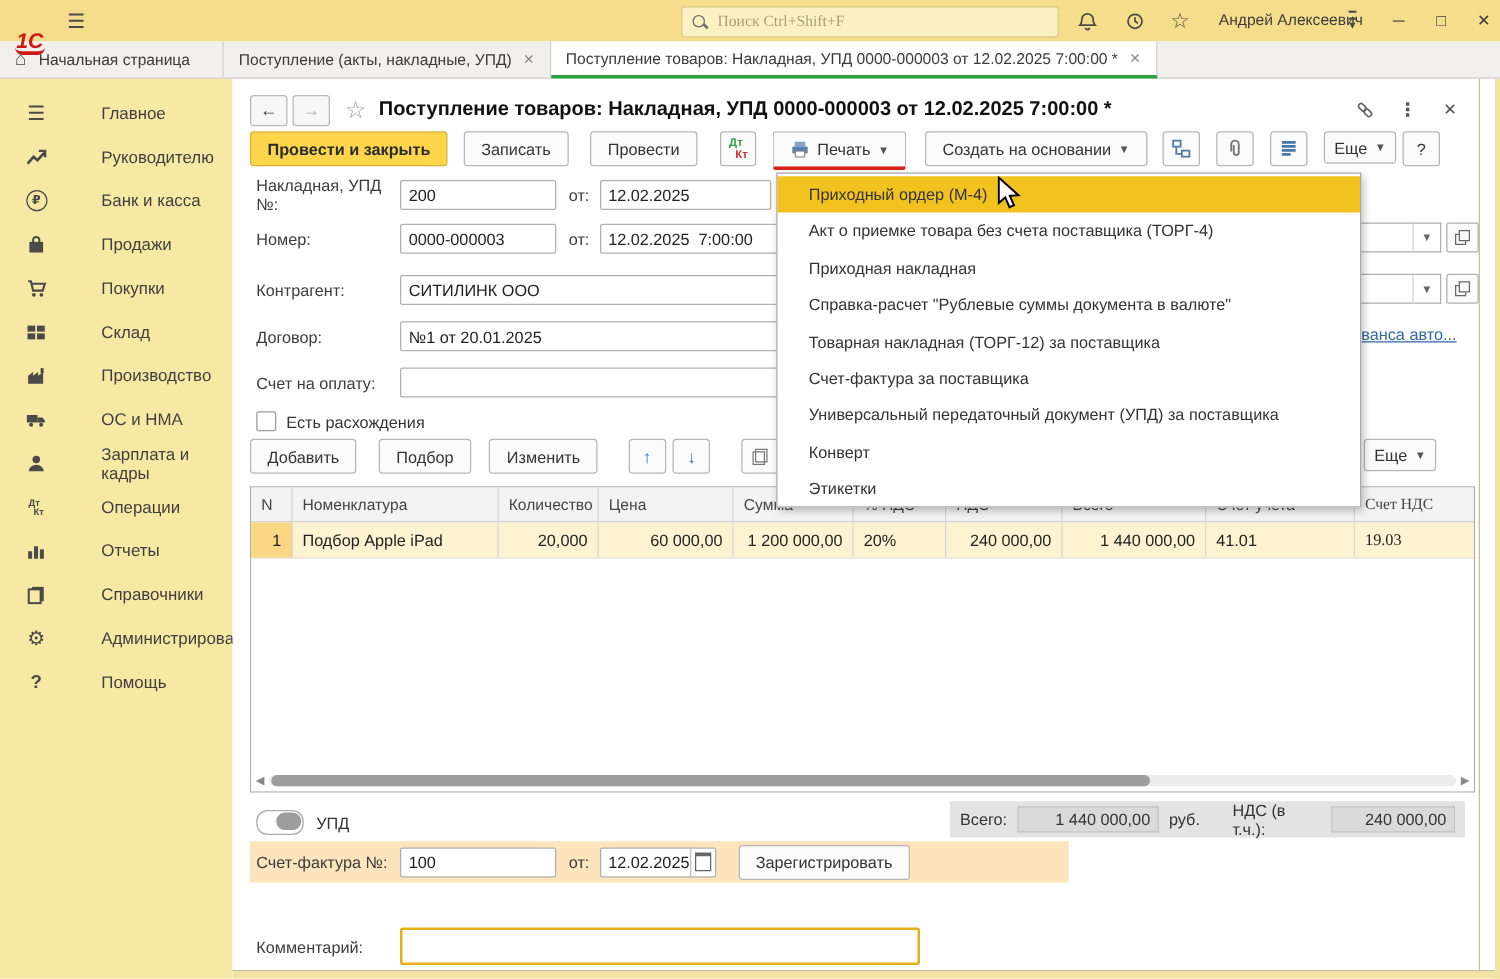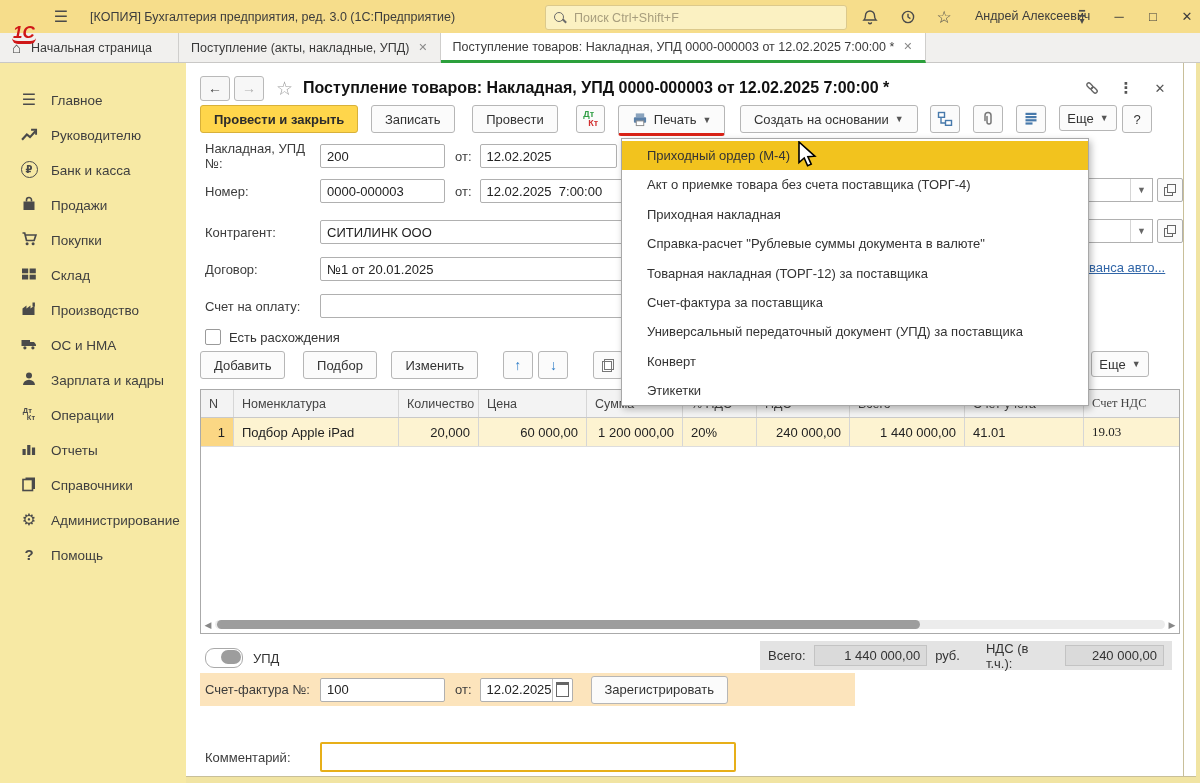--- a/index.html
+++ b/index.html
@@ -5,21 +5,21 @@
   html,body{margin:0;padding:0;width:1200px;height:783px;overflow:hidden;
     font-family:"Liberation Sans","DejaVu Sans",sans-serif;font-size:13px;color:#333;}
   .window{width:1200px;height:783px;display:flex;flex-direction:column;background:#fff;}
 
   
   .titlebar{height:33px;background:#f6dd8b;display:flex;align-items:center;position:relative;flex:0 0 33px;}
   .logo{margin-left:12px;font-weight:bold;font-style:italic;font-size:17px;color:#cf1717;border-bottom:3px solid #cf1717;border-radius:0 0 6px 6px;line-height:16px;padding:0 1px;margin-top:36px;}
   .burger{margin-left:18px;font-size:16px;color:#4a4a4a;cursor:default;}
   .app-title{margin-left:22px;font-size:12.5px;color:#3c3c3c;}
   .search{position:absolute;left:545px;top:5px;width:300px;height:23px;background:#fbf1c2;border:1px solid #dcc98b;border-radius:3px;display:flex;align-items:center;}
-  .search input{border:none;background:transparent;outline:none;flex:1;font-size:12.5px;color:#555;font-family:Liberation Sans, sans-serif;}
+  .search input{border:none;background:transparent;outline:none;flex:1;font-size:12.5px;color:#555;font-family:Liberation Serif, serif;}
   .search input::placeholder{color:#a89e7e;}
   .mag{width:14px;height:14px;margin:0 5px 0 7px;position:relative;}
   .mag::before{content:"";position:absolute;left:1px;top:1px;width:8px;height:8px;border:1.6px solid #6b6b6b;border-radius:50%;}
   .mag::after{content:"";position:absolute;left:9px;top:9px;width:5px;height:1.8px;background:#6b6b6b;transform:rotate(45deg);}
   .tb-ico{position:absolute;top:7px;width:20px;height:20px;display:flex;align-items:center;justify-content:center;color:#4a4a4a;}
   .user{position:absolute;top:9px;left:975px;font-size:12.5px;color:#3c3c3c;}
   .svc{position:absolute;top:8px;left:1073px;width:18px;color:#4a4a4a;font-size:10px;line-height:5px;text-align:center;}
   .winbtn{position:absolute;top:7px;width:22px;height:20px;text-align:center;color:#3c3c3c;font-size:13px;line-height:20px;}
 
   
@@ -27,21 +27,21 @@
   .tab{display:flex;align-items:center;padding:0 12px;font-size:12.5px;color:#3a3a3a;border-right:1px solid #cfcecc;white-space:nowrap;}
   .tab.home{width:154px;}
   .tab .house{margin-right:10px;font-size:15px;color:#3f3f3f;}
   .tab .house::before{content:"⌂";}
   .tab.active{background:#fff;border-bottom:3px solid #2ca03c;margin-bottom:-1px;}
   .tab .x{margin-left:9px;color:#8a8a8a;font-size:11px;}
 
   
   .bodyrow{flex:1;display:flex;min-height:0;}
   .sidebar{width:186px;background:#f7e9a4;padding-top:10px;flex:0 0 186px;}
-  .sb-item{height:35px;display:flex;align-items:flex-end;padding-left:18px;color:#3f3f3f;font-size:13.5px;}
+  .sb-item{height:35px;display:flex;align-items:center;padding-left:18px;color:#3f3f3f;font-size:13.5px;gap:30px;}
   .sb-ic{width:22px;height:18px;margin-right:11px;display:flex;align-items:center;justify-content:center;color:#4a4a4a;flex:0 0 22px;}
   .sb-ic svg{display:block;}
   .ic-menu::before{content:"☰";font-size:16px;}
   .ic-gear::before{content:"⚙";font-size:16px;}
   .ic-q{font-weight:bold;font-size:15px;}
   .ic-ruble{width:15px;height:15px;border:1.8px solid #4a4a4a;border-radius:50%;font-size:10px;font-weight:bold;display:flex;align-items:center;justify-content:center;}
   .ic-dtkt{font-size:7.5px;font-weight:bold;line-height:7px;text-align:left;}
   .ic-dtkt .k{margin-left:4px;}
 
   .main{flex:1;background:#fff;position:relative;border-right:4px solid #f1e4a3;border-bottom:6px solid #f1e4a3;min-width:0;}
@@ -134,21 +134,20 @@
   .cursor{position:absolute;top:78px;left:612px;z-index:60;}
 </style>
 </head>
 <body>
 
 <div class="window">
 
   <div class="titlebar">
     <span class="logo">1С</span>
     <span class="burger">☰</span>
-    <span class="app-title">[КОПИЯ] Бухгалтерия предприятия, ред. 3.0  (1С:Предприятие)</span>
     <div class="search">
       <span class="mag"></span>
       <input placeholder="Поиск Ctrl+Shift+F" style="">
     </div>
     <span class="tb-ico" style="left:860px">
       <svg width="16" height="16" viewBox="0 0 16 16">
           <path d="M8 2 a4.5 4.5 0 0 1 4.5 4.5 c0 3 1 4 1.5 4.5 H2 c.5-.5 1.5-1.5 1.5-4.5 A4.5 4.5 0 0 1 8 2 z" fill="none" stroke="#4a4a4a" stroke-width="1.4"></path>
           <path d="M6.5 13.2 a1.5 1.5 0 0 0 3 0" fill="none" stroke="#4a4a4a" stroke-width="1.4"></path>
         </svg>
     </span>

